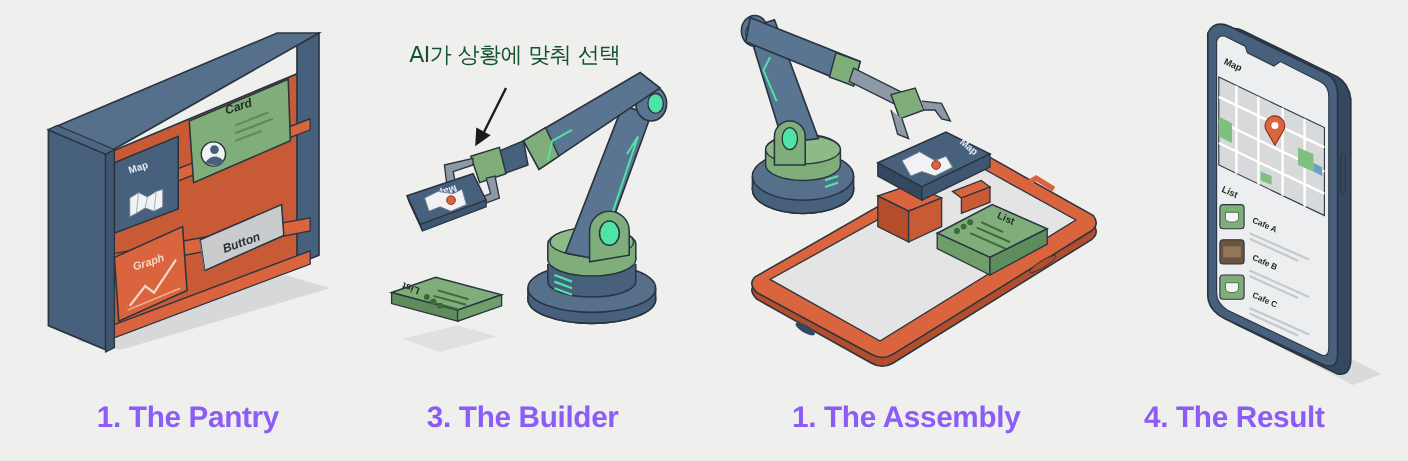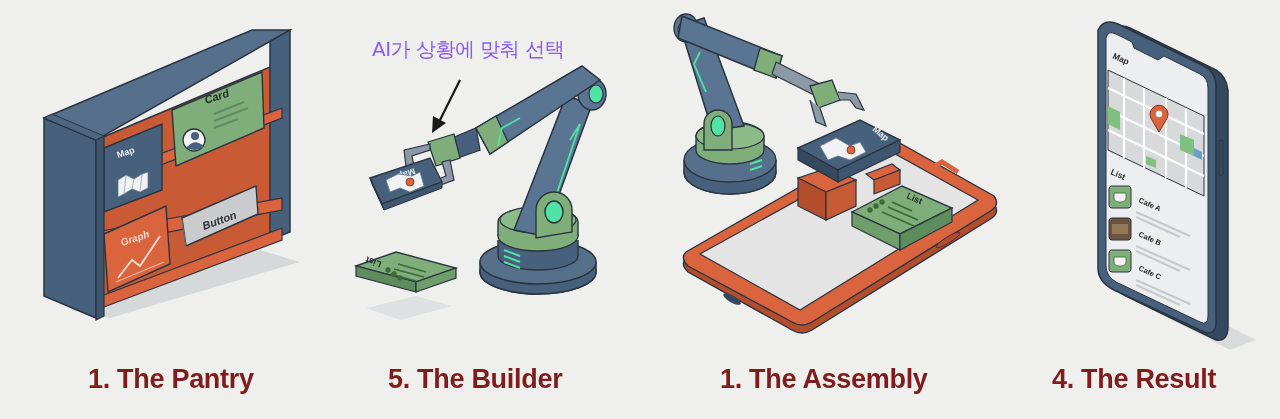--- a/index.html
+++ b/index.html
@@ -2,29 +2,29 @@
 <html><head>
 <meta charset="utf-8">
 <style>
   * { box-sizing: border-box; margin: 0; padding: 0; }
   html, body { width: 1280px; height: 419px; background: #efefee; overflow: hidden; }
   body { position: relative; font-family: "Liberation Sans", "DejaVu Sans", sans-serif; color: #141414; }
   .panel { position: absolute; top: 0; height: 419px; }
   .panel svg { position: absolute; left: 0; top: 0; overflow: visible; }
   .caption {
     position: absolute; top: 364px; font-weight: 700; font-size: 27px; letter-spacing: -0.3px;
-    white-space: nowrap; color: #7f1d1d; text-align: center;
+    white-space: nowrap; color: #8b5cf6; text-align: center;
   }
   .catalog-label {
     position: absolute; left: 184px; top: 268px; width: 140px; text-align: center;
     font-size: 19px; line-height: 25px; color: #1a1a1a;
   }
   .catalog-label span { display: block; }
   .ai-label {
-    position: absolute; left: 372px; top: 38px; font-size: 20px; color: #8b5cf6; white-space: nowrap;
+    position: absolute; left: 372px; top: 38px; font-size: 20px; color: #14532d; white-space: nowrap;
     font-family: "DejaVu Sans", sans-serif; letter-spacing: -0.5px;
   }
   .svgtext { font-family: "Liberation Sans", "DejaVu Sans", sans-serif; font-weight: 700; }
 </style>
 </head>
 <body>
 
 <div class="panel" style="left:0; width:330px;">
   <svg width="330" height="419" viewBox="0 0 330 419">
 
@@ -156,21 +156,21 @@
         <line x1="60" y1="274" x2="86" y2="281"></line>
         <circle cx="58" cy="270" r="1.8" fill="#3c6a3a"></circle>
         <circle cx="64" cy="274" r="1.8" fill="#3c6a3a"></circle>
         <circle cx="70" cy="278" r="1.8" fill="#3c6a3a"></circle>
       </g>
     </g>
   </svg>
 
   <div class="ai-label" style="left:42px; top:36px;">AI가 상황에 맞춰 선택</div>
 
-  <div class="caption" style="left:58px;">5. The Builder</div>
+  <div class="caption" style="left:58px;">3. The Builder</div>
 </div>
 
 <div class="panel" style="left:660px; width:360px;">
   <svg width="360" height="419" viewBox="0 0 360 419">
 
     <g>
       <path d="M26,258 Q20,264 28,272 L132,330 Q142,336 152,330 L332,218 Q340,212 334,204 L238,150 Q228,144 218,150 Z" fill="#b44d2c" stroke="#2a3440" stroke-width="1.4"></path>
       <path d="M26,252 Q20,258 28,266 L132,322 Q142,328 152,322 L332,210 Q340,204 334,196 L238,142 Q228,136 218,142 Z" fill="#d9643d" stroke="#2a3440" stroke-width="1.4"></path>
       <path d="M40,254 L140,310 L318,200 L228,150 Z" fill="#e4e4e4" stroke="#2a3440" stroke-width="1.2"></path>
 
@@ -301,14 +301,14 @@
       <rect x="89" y="250" width="22" height="22" rx="3" fill="#7fae7a" stroke="#2a3440" stroke-width="1"></rect>
       <g>
         <path d="M94,257 h12 v5 q0,4 -6,4 q-6,0 -6,-4 z" fill="#f4f4f4" stroke="#3c6a3a" stroke-width="0.8"></path>
       </g>
       <text class="svgtext" x="118" y="270" font-size="7.5" fill="#1f2a22" transform="rotate(24 118 270)">Cafe C</text>
       <line x1="116" y1="280" x2="170" y2="304" stroke="#c6c9cc" stroke-width="2"></line>
       <line x1="116" y1="285" x2="160" y2="305" stroke="#c6c9cc" stroke-width="2"></line>
     </g>
   </svg>
 
-  <div class="caption" style="left:32px;text-align:right;">4. The Result</div>
+  <div class="caption" style="left:20px;text-align:right;">4. The Result</div>
 </div>
 
 </body></html>

